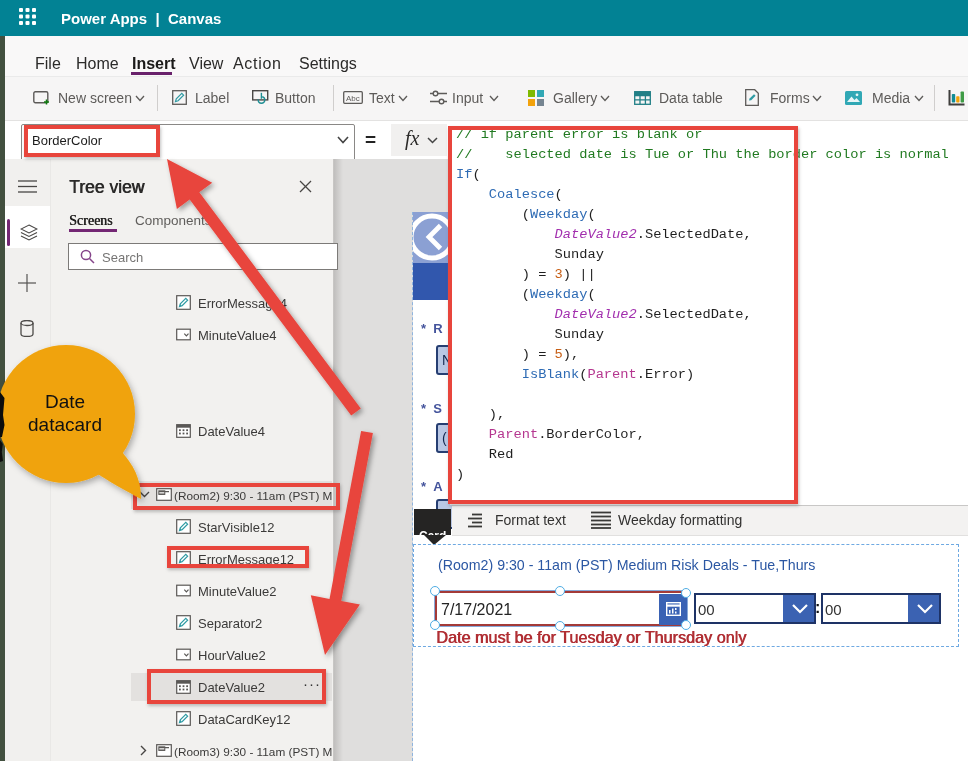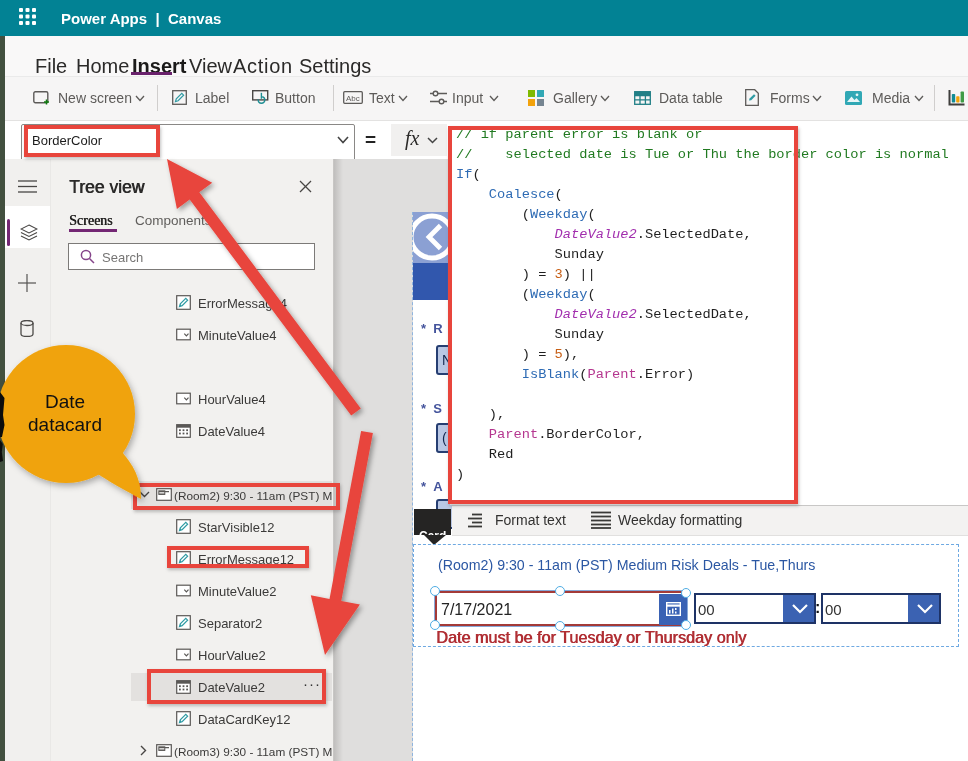--- a/index.html
+++ b/index.html
@@ -3,21 +3,21 @@
 <meta charset="utf-8">
 <style>
 html,body{margin:0;padding:0;}
 #app{position:relative;width:968px;height:761px;overflow:hidden;background:#fff;
   font-family:"Liberation Sans",sans-serif;}
 .abs{position:absolute;}
 
 #hdr{left:0;top:0;width:968px;height:36px;background:#028294;}
 
 #menubar{left:0;top:36px;width:968px;height:40px;background:#f9f8f8;border-bottom:1px solid #eaeaea;}
-.mitem{position:absolute;top:55px;font-size:20px;color:#2b2a29;text-align:right;}
+.mitem{position:absolute;top:55px;font-size:16px;color:#2b2a29;text-align:right;}
 
 #toolbar{left:0;top:77px;width:968px;height:43px;background:#f6f5f5;border-bottom:1px solid #e3e2e1;}
 .titem{position:absolute;top:90px;font-size:14px;color:#5d5b59;}
 .tsep{position:absolute;top:85px;width:1px;height:26px;background:#d0cecd;}
 
 #fbar{left:0;top:121px;width:968px;height:38px;background:#fff;}
 #fshadow{left:0;top:159px;width:968px;height:8px;background:linear-gradient(180deg,#9d9c9b 0px,#bdbcbb 2px,rgba(237,236,235,0) 8px);}
 #propdd{left:21px;top:124px;width:334px;height:46px;background:#fff;border:1px solid #8a8886;border-radius:2px;box-sizing:border-box;}
 #propdd span{position:absolute;left:10px;top:8px;font-size:13px;color:#1b1b1b;}
 #fxbtn{left:391px;top:124px;width:56px;height:32px;background:#f1f0ef;}
@@ -27,21 +27,21 @@
 #railsel{left:5px;top:206px;width:45px;height:42px;background:#fff;}
 #railbar{left:7px;top:219px;width:3px;height:27px;background:#742774;border-radius:2px;}
 #panel{left:50px;top:159px;width:283px;height:602px;background:#f2f1ef;border-left:1px solid #e9e8e6;}
 #wspace{left:333px;top:159px;width:635px;height:602px;background:#dfdedd;}
 #canvas{left:413px;top:212px;width:555px;height:549px;background:#fff;}
 
 #treetitle{left:69px;top:177px;font-size:17.5px;font-weight:400;color:#2b2a29;text-shadow:0.6px 0 0 #2b2a29;}
 #tabscreens{left:69px;top:213px;font-size:14px;font-weight:400;color:#201f1e;text-shadow:0.5px 0 0 #201f1e;font-family:Liberation Serif, serif;}
 #tabcomp{left:135px;top:213px;font-size:13.5px;color:#605e5c;}
 #tabline{left:69px;top:229px;width:48px;height:3px;background:#742774;}
-#searchbox{left:68px;top:243px;width:247px;height:27px;background:#fff;border:1px solid #7c7a78;box-sizing:border-box;}
+#searchbox{left:68px;top:243px;width:270px;height:27px;background:#fff;border:1px solid #7c7a78;box-sizing:border-box;}
 #searchbox span{position:absolute;left:33px;top:6px;font-size:13px;color:#767574;}
 .trow{position:absolute;left:131px;width:201px;height:28px;overflow:hidden;}
 .trow .lbl{position:absolute;left:67px;top:7px;font-size:13px;color:#3b3a39;white-space:nowrap;}
 .trow.toprow .lbl{left:43px;font-size:11.8px;top:8px;}
 .trow .ticon{position:absolute;left:45px;top:6px;}
 .trow.toprow .ticon{left:25px;top:7px;}
 .trow.grayrow{background:#e3e1df;}
 
 #bluesq{left:413px;top:212px;width:35px;height:51px;background:#8ba0d3;overflow:hidden;}
 #bluerect{left:413px;top:263px;width:35px;height:37px;background:#3157ad;}
@@ -274,27 +274,20 @@
         <path d="M3.5 11.5 L4.3 8.9 L5.9 10.6 Z" fill="#2f9ba4"></path>
       </svg>
       <span class="lbl">ErrorMessage4</span>
     </div>
   <div class="trow " style="top:321px">
       <svg class="ticon" width="15" height="15" viewBox="0 0 15 15">
         <rect x="0.7" y="2.2" width="13.6" height="10.6" fill="#fff" stroke="#5a5856" stroke-width="1.2"></rect>
         <path d="M8.3 6.7 L10.4 8.9 L12.5 6.7" fill="none" stroke="#5a5856" stroke-width="1.2"></path>
       </svg>
       <span class="lbl">MinuteValue4</span>
-    </div>
-  <div class="trow " style="top:385px">
-      <svg class="ticon" width="15" height="15" viewBox="0 0 15 15">
-        <rect x="0.7" y="2.2" width="13.6" height="10.6" fill="#fff" stroke="#5a5856" stroke-width="1.2"></rect>
-        <path d="M8.3 6.7 L10.4 8.9 L12.5 6.7" fill="none" stroke="#5a5856" stroke-width="1.2"></path>
-      </svg>
-      <span class="lbl">HourValue4</span>
     </div>
   <div class="trow " style="top:417px">
       <svg class="ticon" width="15" height="15" viewBox="0 0 15 15">
         <rect x="0.7" y="1.7" width="13.6" height="12.6" fill="#fff" stroke="#5a5856" stroke-width="1.2"></rect>
         <rect x="0.7" y="1.7" width="13.6" height="3" fill="#5a5856"></rect>
         <g fill="#5a5856">
           <rect x="3" y="6.3" width="1.8" height="1.8"></rect>
           <rect x="6.6" y="6.3" width="1.8" height="1.8"></rect>
           <rect x="10.2" y="6.3" width="1.8" height="1.8"></rect>
           <rect x="3" y="9.6" width="1.8" height="1.8"></rect>

